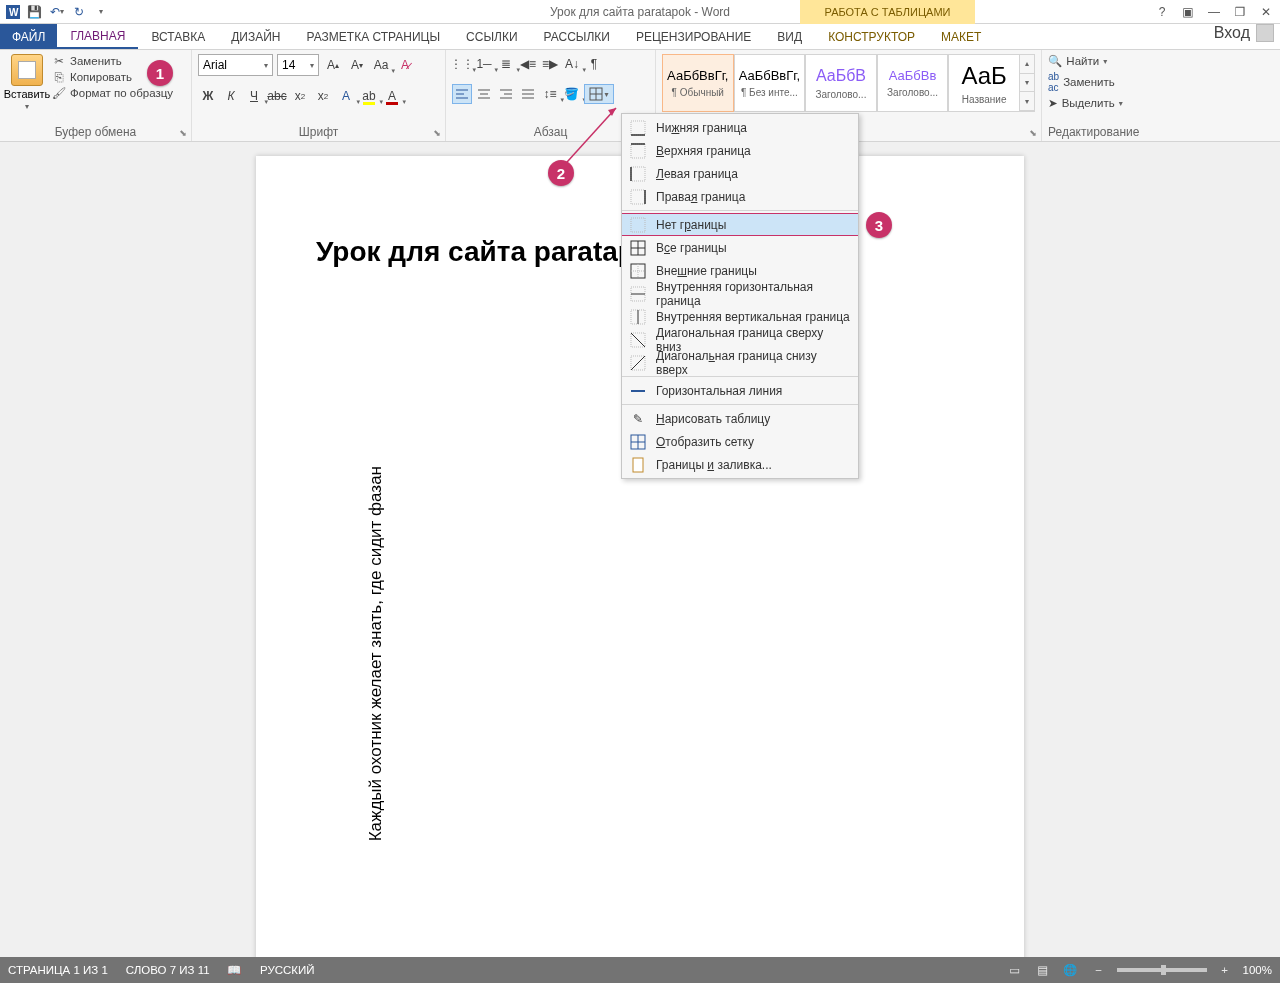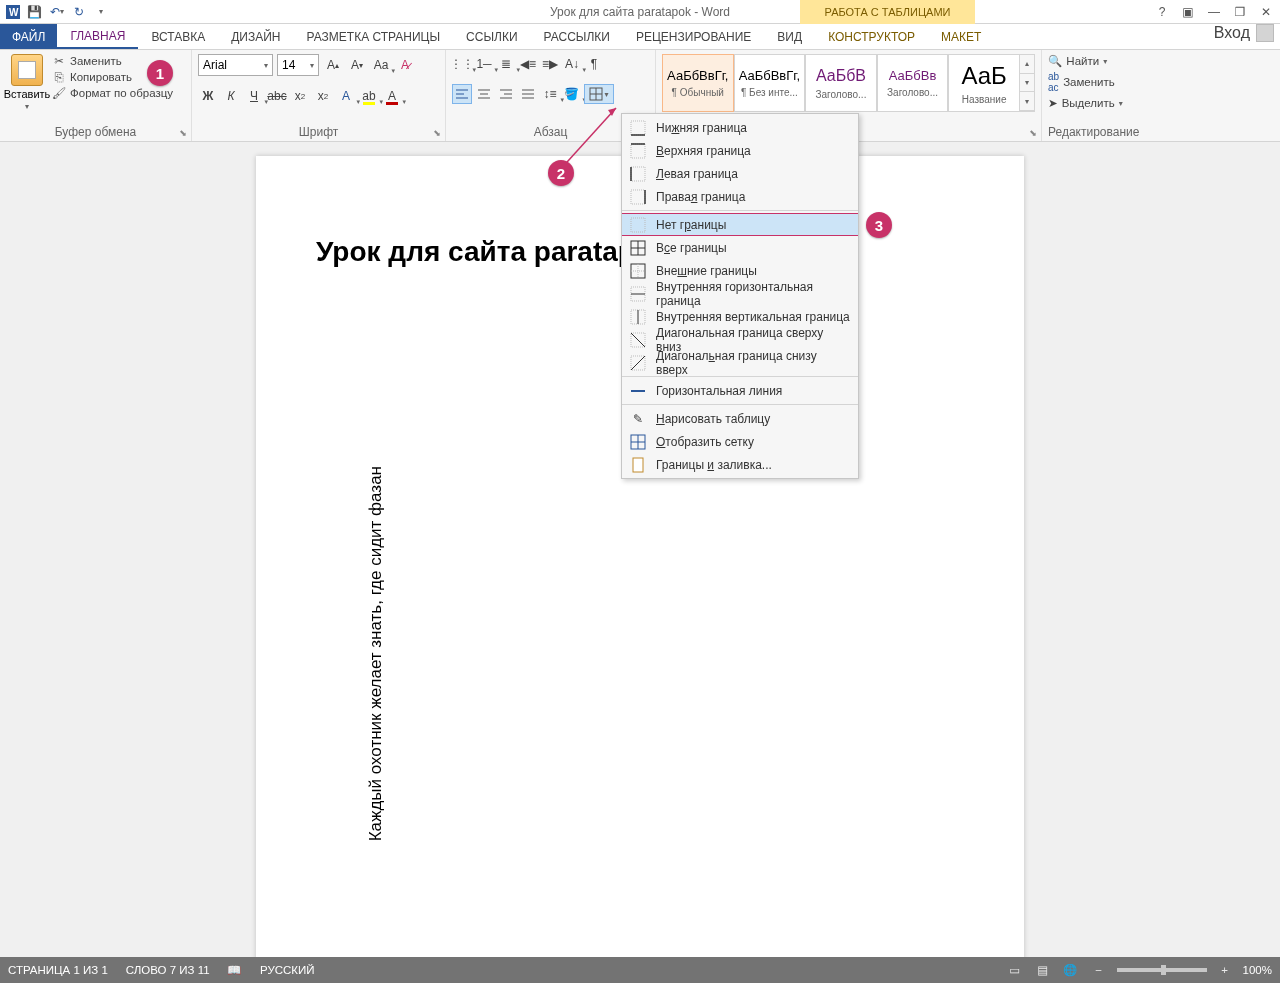--- a/index.html
+++ b/index.html
@@ -42,21 +42,21 @@
 .fontcolor-swatch { width:12px; height:3px; background:#c00000; position:absolute; bottom:1px; left:4px; }
 .para-group .group-content { flex-direction: column; }
 .para-row { display: flex; gap: 2px; }
 .align-btn { width: 20px; height: 20px; display:flex; align-items:center; justify-content:center; }
 .align-btn.active { background:#cce4f7; border:1px solid #7eb4ea; }
 .border-btn-area { width: 30px; height: 20px; background:#cce4f7; border:1px solid #7eb4ea; display:flex; align-items:center; justify-content:center; gap:1px; position:relative; }
 .styles-group .group-content { gap: 0; }
 .style-item { width: 76px; height: 58px; border:1px solid #d4d4d4; display:flex; flex-direction:column; align-items:center; justify-content:center; font-size:10px; color:#666; background:#fff; }
 .style-item.selected { border:1px solid #f9b888; background:#fdeee0; }
 .style-sample { font-size:13px; color:#000; margin-bottom:4px; }
-.style-sample.h { color:#701a75; }
+.style-sample.h { color:#8b5cf6; }
 .style-sample.big { font-size:24px; color:#000; }
 .styles-scroll { width:16px; height:58px; border:1px solid #d4d4d4; border-left:none; display:flex; flex-direction:column; }
 .styles-scroll div { flex:1; display:flex; align-items:center; justify-content:center; font-size:8px; color:#666; border-bottom:1px solid #d4d4d4; }
 .edit-items { display:flex; flex-direction:column; gap:3px; font-size:11.5px; color:#444; }
 .edit-items div { display:flex; align-items:center; gap:4px; white-space:nowrap; }
 .dlauncher { position:absolute; right:2px; bottom:2px; width:12px; height:12px; font-size:9px; color:#888; display:flex; align-items:center; justify-content:center; }
 .collapse-ribbon { position:absolute; right:6px; bottom:2px; font-size:10px; color:#888; }
 .doc-area { position: absolute; top: 142px; left: 0; right: 0; bottom: 26px; background: #f0f0f0; display:flex; justify-content:center; overflow:hidden; }
 .page { width: 768px; background: #fff; box-shadow: 0 0 5px rgba(0,0,0,0.2); margin-top: 14px; padding: 80px 60px; position:relative; height:920px; }
 .doc-title { font-size: 28px; font-weight: bold; color: #000; }

